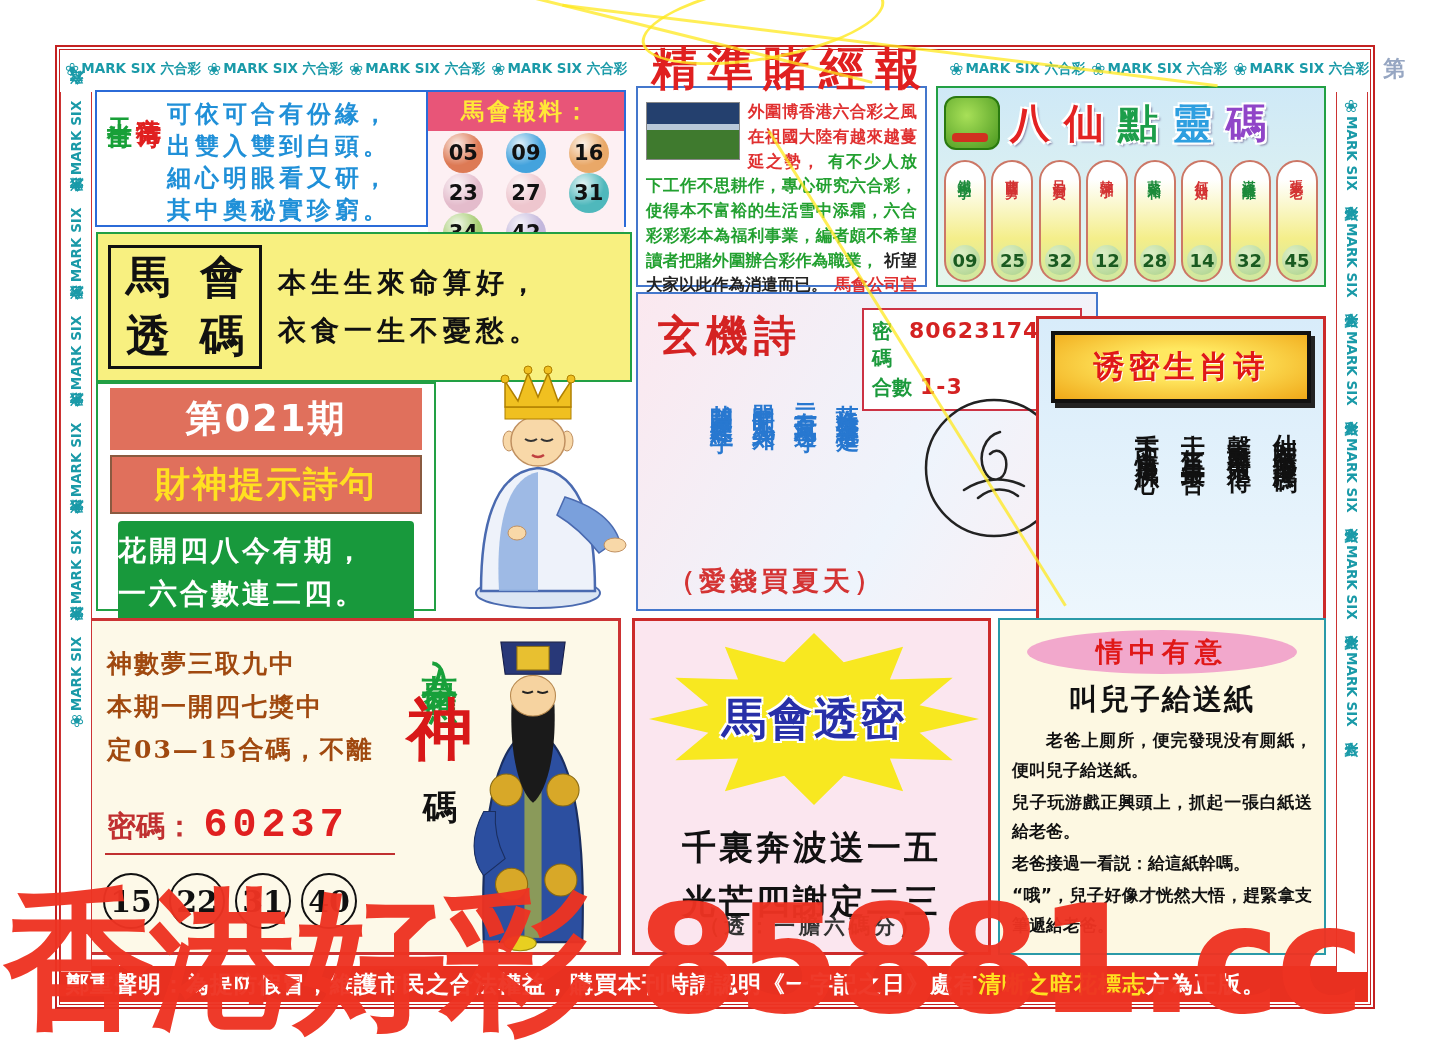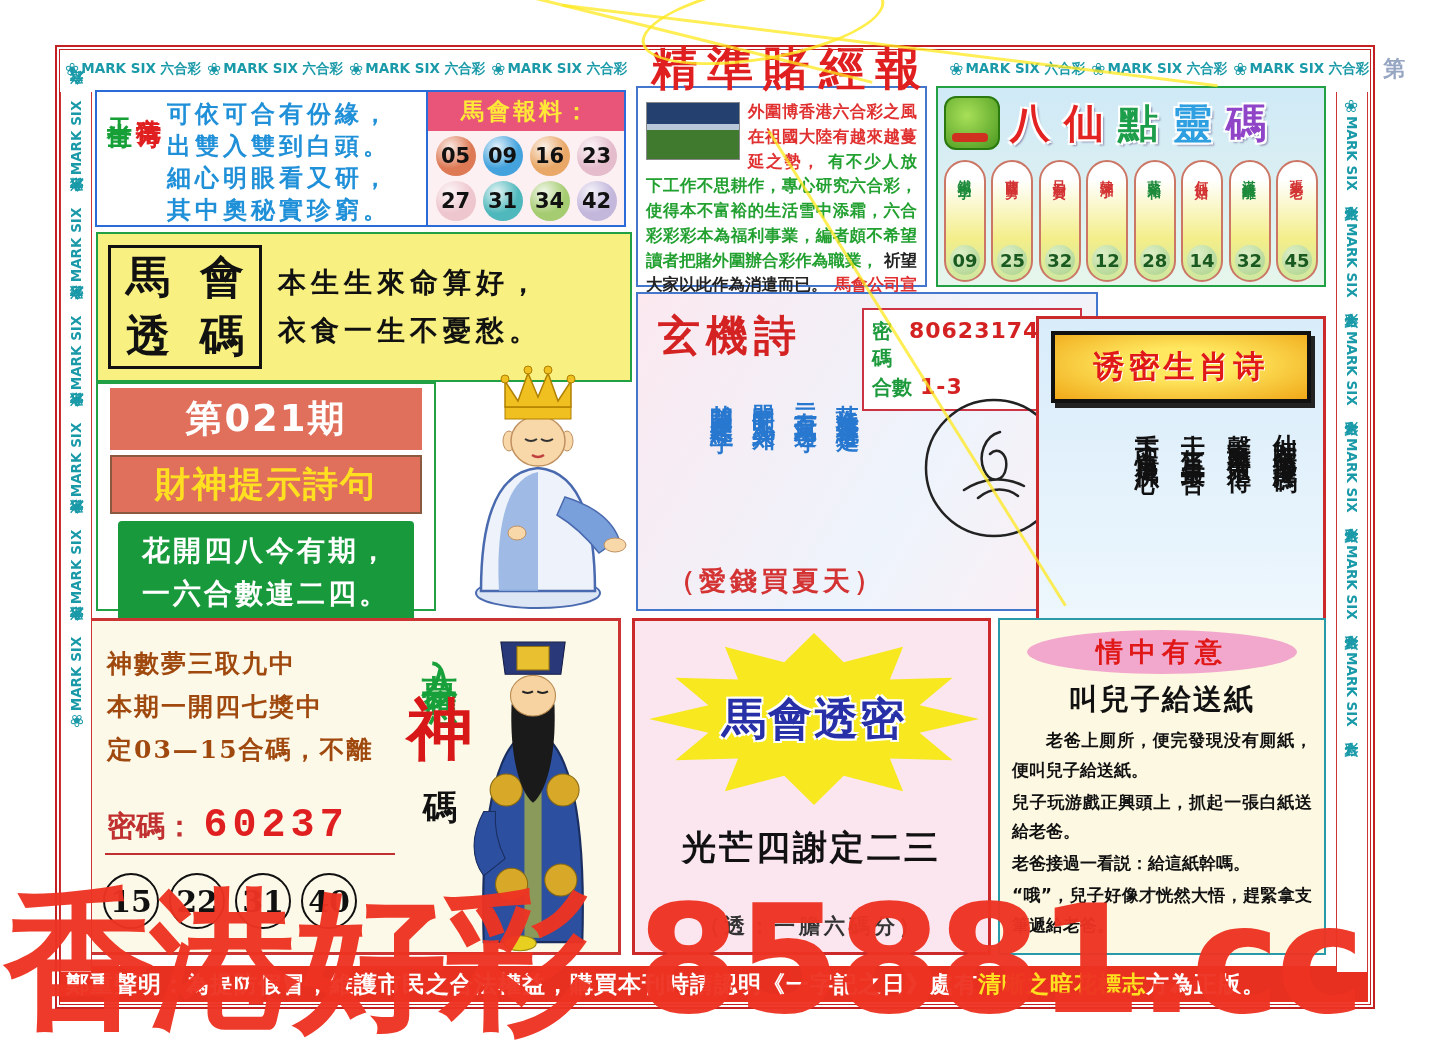--- a/index.html
+++ b/index.html
@@ -34,21 +34,21 @@
   .z-titles{display:flex;padding:6px 4px 6px 10px;}
   .z-vert{writing-mode:vertical-rl;text-orientation:upright;font-weight:bold;font-size:25px;line-height:1;letter-spacing:2px;}
   .z-green{color:#18a038;}
   .z-red{color:#e02020;margin-left:4px;}
   .z-poem{flex:1;padding:6px 2px;display:flex;flex-direction:column;justify-content:space-around;}
   .z-poem div{font-size:24px;font-weight:bold;color:#2090d8;letter-spacing:4px;white-space:nowrap;}
 
   
   .baoliao{width:196px;border-left:2px solid #2b6bd8;display:flex;flex-direction:column;}
   .bl-head{background:#e85578;color:#ffe838;font-weight:bold;font-size:23px;text-align:center;letter-spacing:3px;padding:4px 0;}
-  .bl-balls{flex:1;background:#fdf0f3;display:grid;grid-template-columns:repeat(4,1fr);align-items:center;justify-items:center;padding:2px 4px;}
+  .bl-balls{flex:1;background:#fdf0f3;display:grid;grid-template-columns:repeat(3,1fr);align-items:center;justify-items:center;padding:2px 4px;}
   .ball{width:40px;height:40px;border-radius:50%;display:flex;align-items:center;justify-content:center;
         font-size:21px;font-weight:bold;color:#111;}
 
   
   .editor{left:636px;top:86px;width:291px;height:201px;border:2.5px solid #4477cc;padding:12px 8px;box-sizing:border-box;}
   .editor p{margin:0;font-size:16.5px;font-weight:bold;line-height:1.5;text-align:justify;}
   .photo{float:left;width:92px;height:56px;margin:2px 8px 2px 0;border:1px solid #888;
          background:linear-gradient(180deg,#24406e 0 38%,#b8c8d8 38% 48%,#3f7a2e 48% 100%);}
   .t-red{color:#e03030;} .t-green{color:#22a030;} .t-black{color:#222;} .t-sign{color:#e03030;float:right;}
 
@@ -77,21 +77,21 @@
   .tm-box span{width:50%;text-align:center;font-size:44px;font-weight:bold;color:#111;font-family:"DejaVu Serif",serif;line-height:1.2;}
   .tm-lines{flex:1;padding-left:16px;}
   .tm-lines div{font-size:28px;font-weight:bold;color:#111;letter-spacing:5px;margin:10px 0;white-space:nowrap;font-family:"DejaVu Serif",serif;}
 
   
   .touma-low{left:96px;top:382px;width:340px;height:229px;border:2.5px solid #22a044;background:#fff;
              display:flex;flex-direction:column;align-items:center;padding:4px 0;box-sizing:border-box;}
   .issue{width:312px;background:#e0705c;color:#fff;font-size:37px;font-weight:bold;text-align:center;padding:6px 0;letter-spacing:2px;}
   .hint-title{width:308px;background:#e0705c;border:2px solid #8a5a40;color:#ffe020;font-size:35px;font-weight:bold;text-align:center;padding:4px 0;margin-top:5px;letter-spacing:2px;}
   .hint-poem{width:296px;background:#18993c;border-radius:4px;margin-top:7px;padding:8px 0;}
-  .hint-poem div{color:#fff;font-size:28px;font-weight:bold;text-align:center;letter-spacing:3px;line-height:1.55;font-family:"DejaVu Serif",serif;}
+  .hint-poem div{color:#fff;font-size:28px;font-weight:bold;text-align:left;letter-spacing:3px;line-height:1.55;font-family:"DejaVu Serif",serif;}
 
   
   .buddha{position:absolute;left:447px;top:355px;width:182px;height:256px;z-index:2;}
 
   
   .xuanji{left:636px;top:292px;width:462px;height:319px;border:2.5px solid #4477cc;
           background:linear-gradient(120deg,#fbe8ef,#eef4fc 60%,#fdeef2);box-sizing:border-box;}
   .xj-title{position:absolute;left:20px;top:14px;font-size:42px;font-weight:bold;color:#d42222;letter-spacing:6px;font-family:"DejaVu Serif",serif;}
   .xj-secret{position:absolute;right:14px;top:14px;width:200px;border:2px solid #cc3344;background:#fff;padding:6px 8px;}
   .xj-secret .row{display:flex;align-items:baseline;margin:2px 0;}
@@ -467,20 +467,21 @@
       <path d="M44,42 L96,42 L100,12 L40,12 Z" fill="#283878" stroke="#141c48"></path>
       <rect x="55" y="16" width="30" height="22" fill="#e8c030" stroke="#907010"></rect>
     </svg>
   </div>
 
   <div class="panel toumi" data-interactable="false">
     <div class="star" data-interactable="false">
       <span data-interactable="false">馬會透密</span>
     </div>
     <div class="tmi-lines" data-interactable="false">
+        <div data-interactable="false">千裏奔波送一五</div>
         <div data-interactable="false">光芒四謝定二三</div>
       </div>
     <div class="tmi-footer" data-interactable="false">（透：一膽六碼分）</div>
   </div>
 
   <div class="panel qing" data-interactable="false">
     <div class="q-ellipse" data-interactable="false">
       <span data-interactable="false">情中有意</span>
     </div>
     <div class="q-sub" data-interactable="false">叫兒子給送紙</div>

